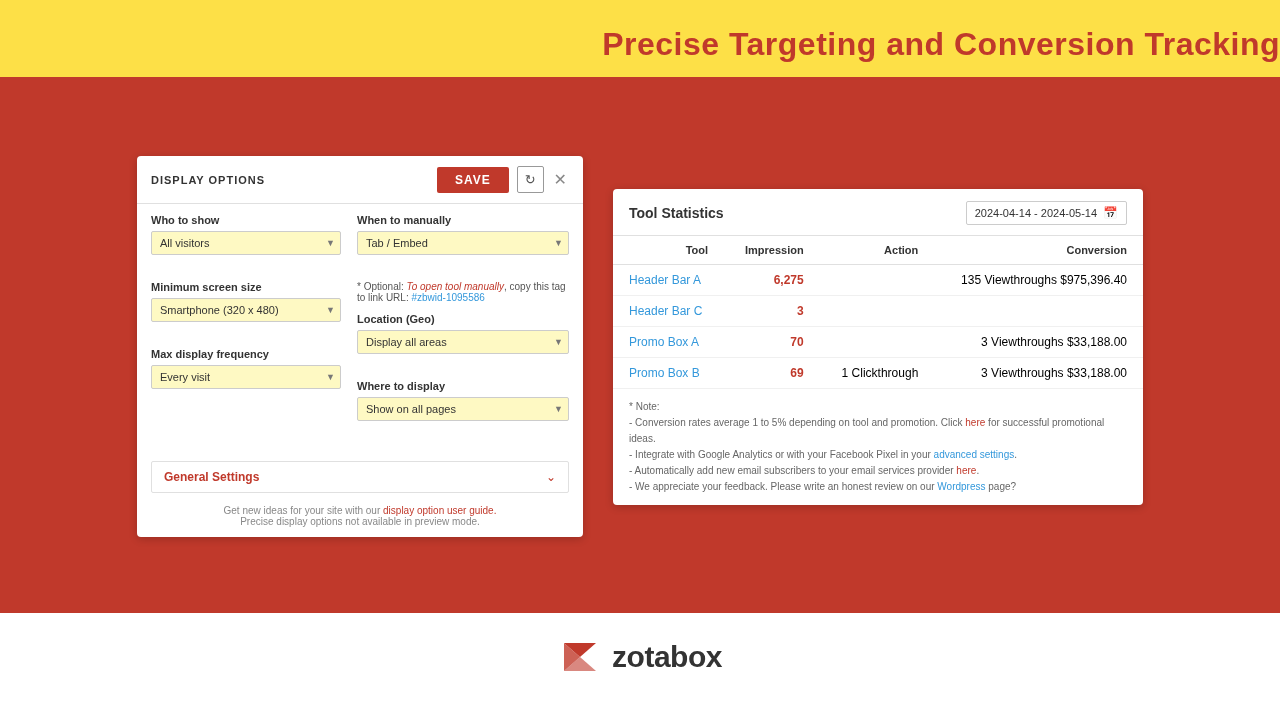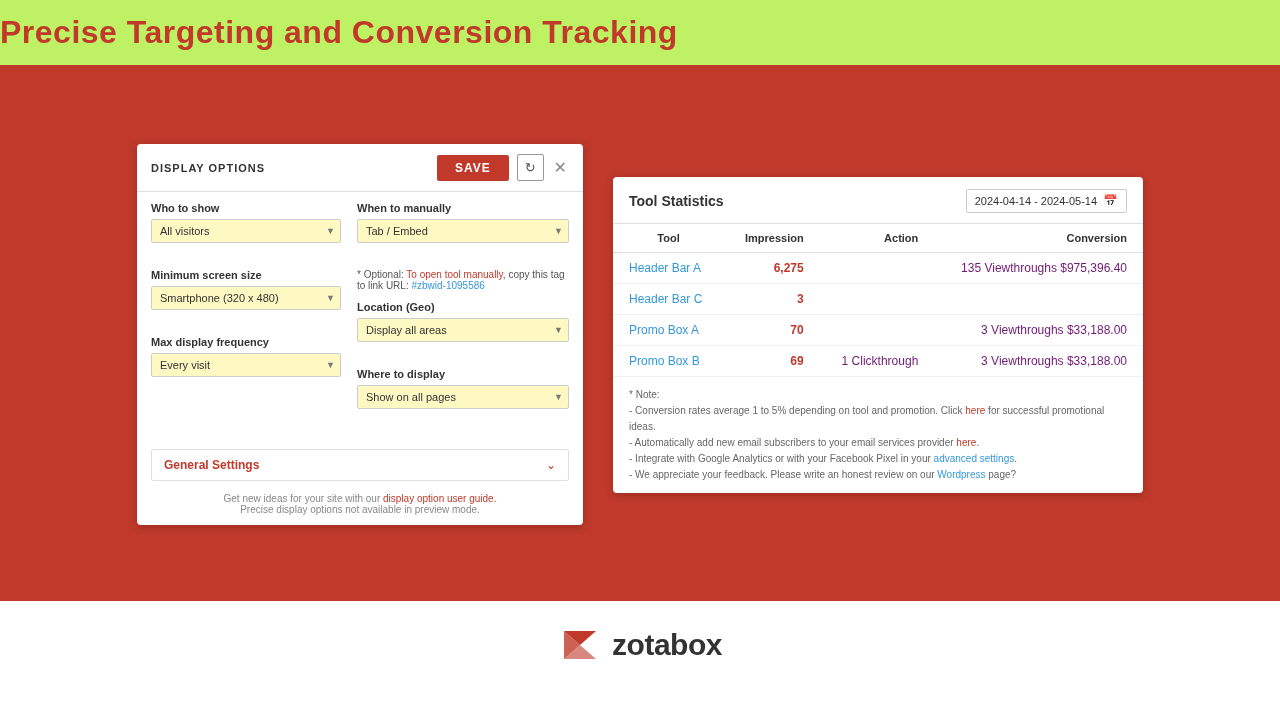--- a/index.html
+++ b/index.html
@@ -6,23 +6,23 @@
     body {
       width: 1280px;
       height: 720px;
       font-family: Arial, sans-serif;
       background: white;
       overflow: hidden;
     }
 
     
     .header {
-      background: #bef264;
-      text-align: left;
-      padding: 14px 0 14px;
+      background: #fde047;
+      text-align: right;
+      padding: 26px 0 14px;
       border-bottom: 3px solid #c0392b;
     }
     .header-title {
       font-size: 32px;
       font-weight: 900;
       color: #c0392b;
       letter-spacing: 0.5px;
     }
 
     
@@ -142,20 +142,21 @@
     }
 
     .optional-note {
       font-size: 10px;
       color: #555;
       margin-bottom: 10px;
     }
     .optional-note .link-red {
       color: #c0392b;
       text-decoration: none;
+      font-style: italic;
     }
     .optional-note .link-blue {
       color: #3498db;
       text-decoration: none;
     }
 
     .section-label {
       font-size: 11px;
       font-weight: 700;
       color: #333;
@@ -230,30 +231,30 @@
     }
 
     .stats-table {
       width: 100%;
       border-collapse: collapse;
     }
     .stats-table th {
       font-size: 11px;
       font-weight: 700;
       color: #333;
-      text-align: center;
+      text-align: right;
       padding: 8px 16px;
       border-bottom: 1px solid #e0e0e0;
     }
     .stats-table th.right { text-align: right; }
     .stats-table td {
       font-size: 12px;
       padding: 8px 16px;
       border-bottom: 1px solid #f0f0f0;
-      color: #701a75;
+      color: #000000;
     }
     .stats-table td.right { text-align: right; }
     .stats-table td.link-col { color: #3498db; cursor: pointer; }
     .stats-table td.red-num { color: #c0392b; font-weight: 600; }
 
     .stats-note {
       padding: 10px 16px;
       font-size: 10px;
       color: #666;
       line-height: 1.6;
@@ -421,22 +422,22 @@
       <td class="link-col">Promo Box B</td>
       <td class="right red-num">69</td>
       <td class="right">1 Clickthrough</td>
       <td class="right">3 Viewthroughs $33,188.00</td>
     </tr>
         </tbody>
     </table>
     <div class="stats-note">
       <div>* Note:</div>
       <div>- Conversion rates average 1 to 5% depending on tool and promotion. Click <a class="link-red" href="#">here</a> for successful promotional ideas.</div>
+      <div>- Integrate with Google Analytics or with your Facebook Pixel in your <a class="link-blue" href="#">advanced settings</a>.</div>
       <div>- Automatically add new email subscribers to your email services provider <a class="link-red" href="#">here</a>.</div>
-      <div>- Integrate with Google Analytics or with your Facebook Pixel in your <a class="link-blue" href="#">advanced settings</a>.</div>
       <div>- We appreciate your feedback. Please write an honest review on our <a class="link-blue" href="#">Wordpress</a> page?</div>
     </div>
   </div>
 
 </div>
 
 <div class="footer">
   <div class="logo-wrap">
     <svg class="logo-icon" viewBox="0 0 44 44" xmlns="http://www.w3.org/2000/svg">
       <polygon points="6,8 38,8 22,22" fill="#c0392b"></polygon>

